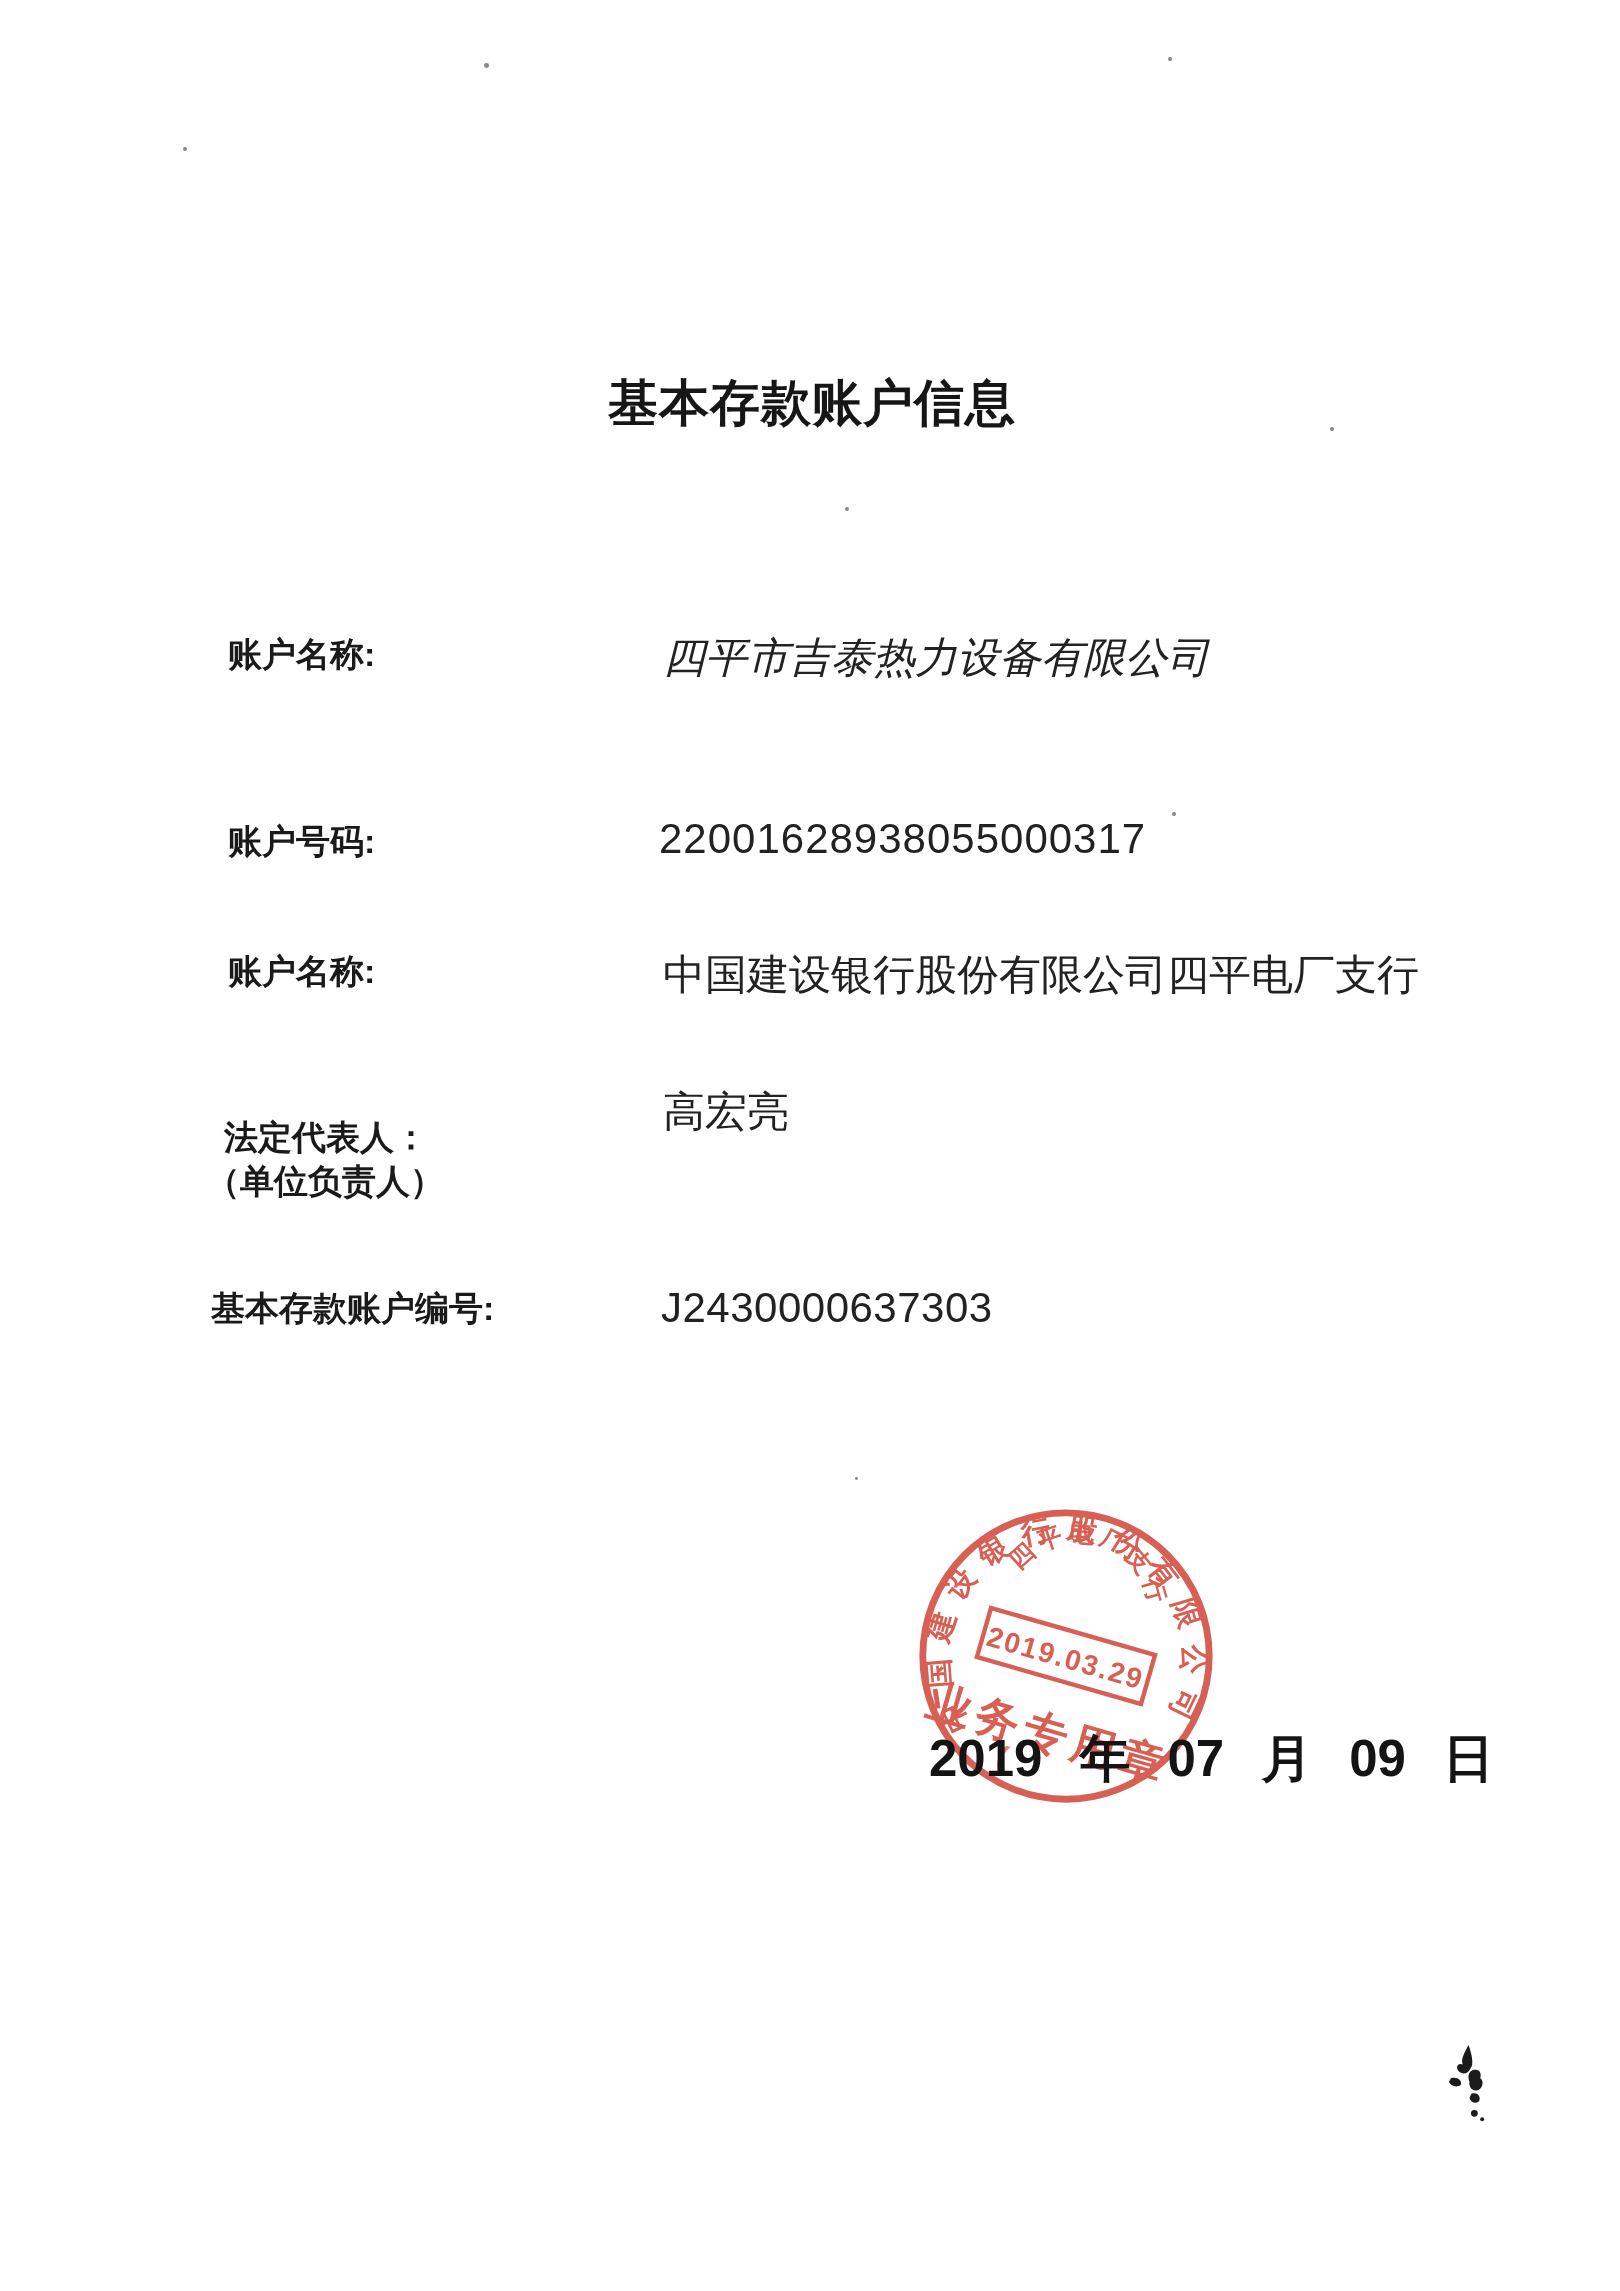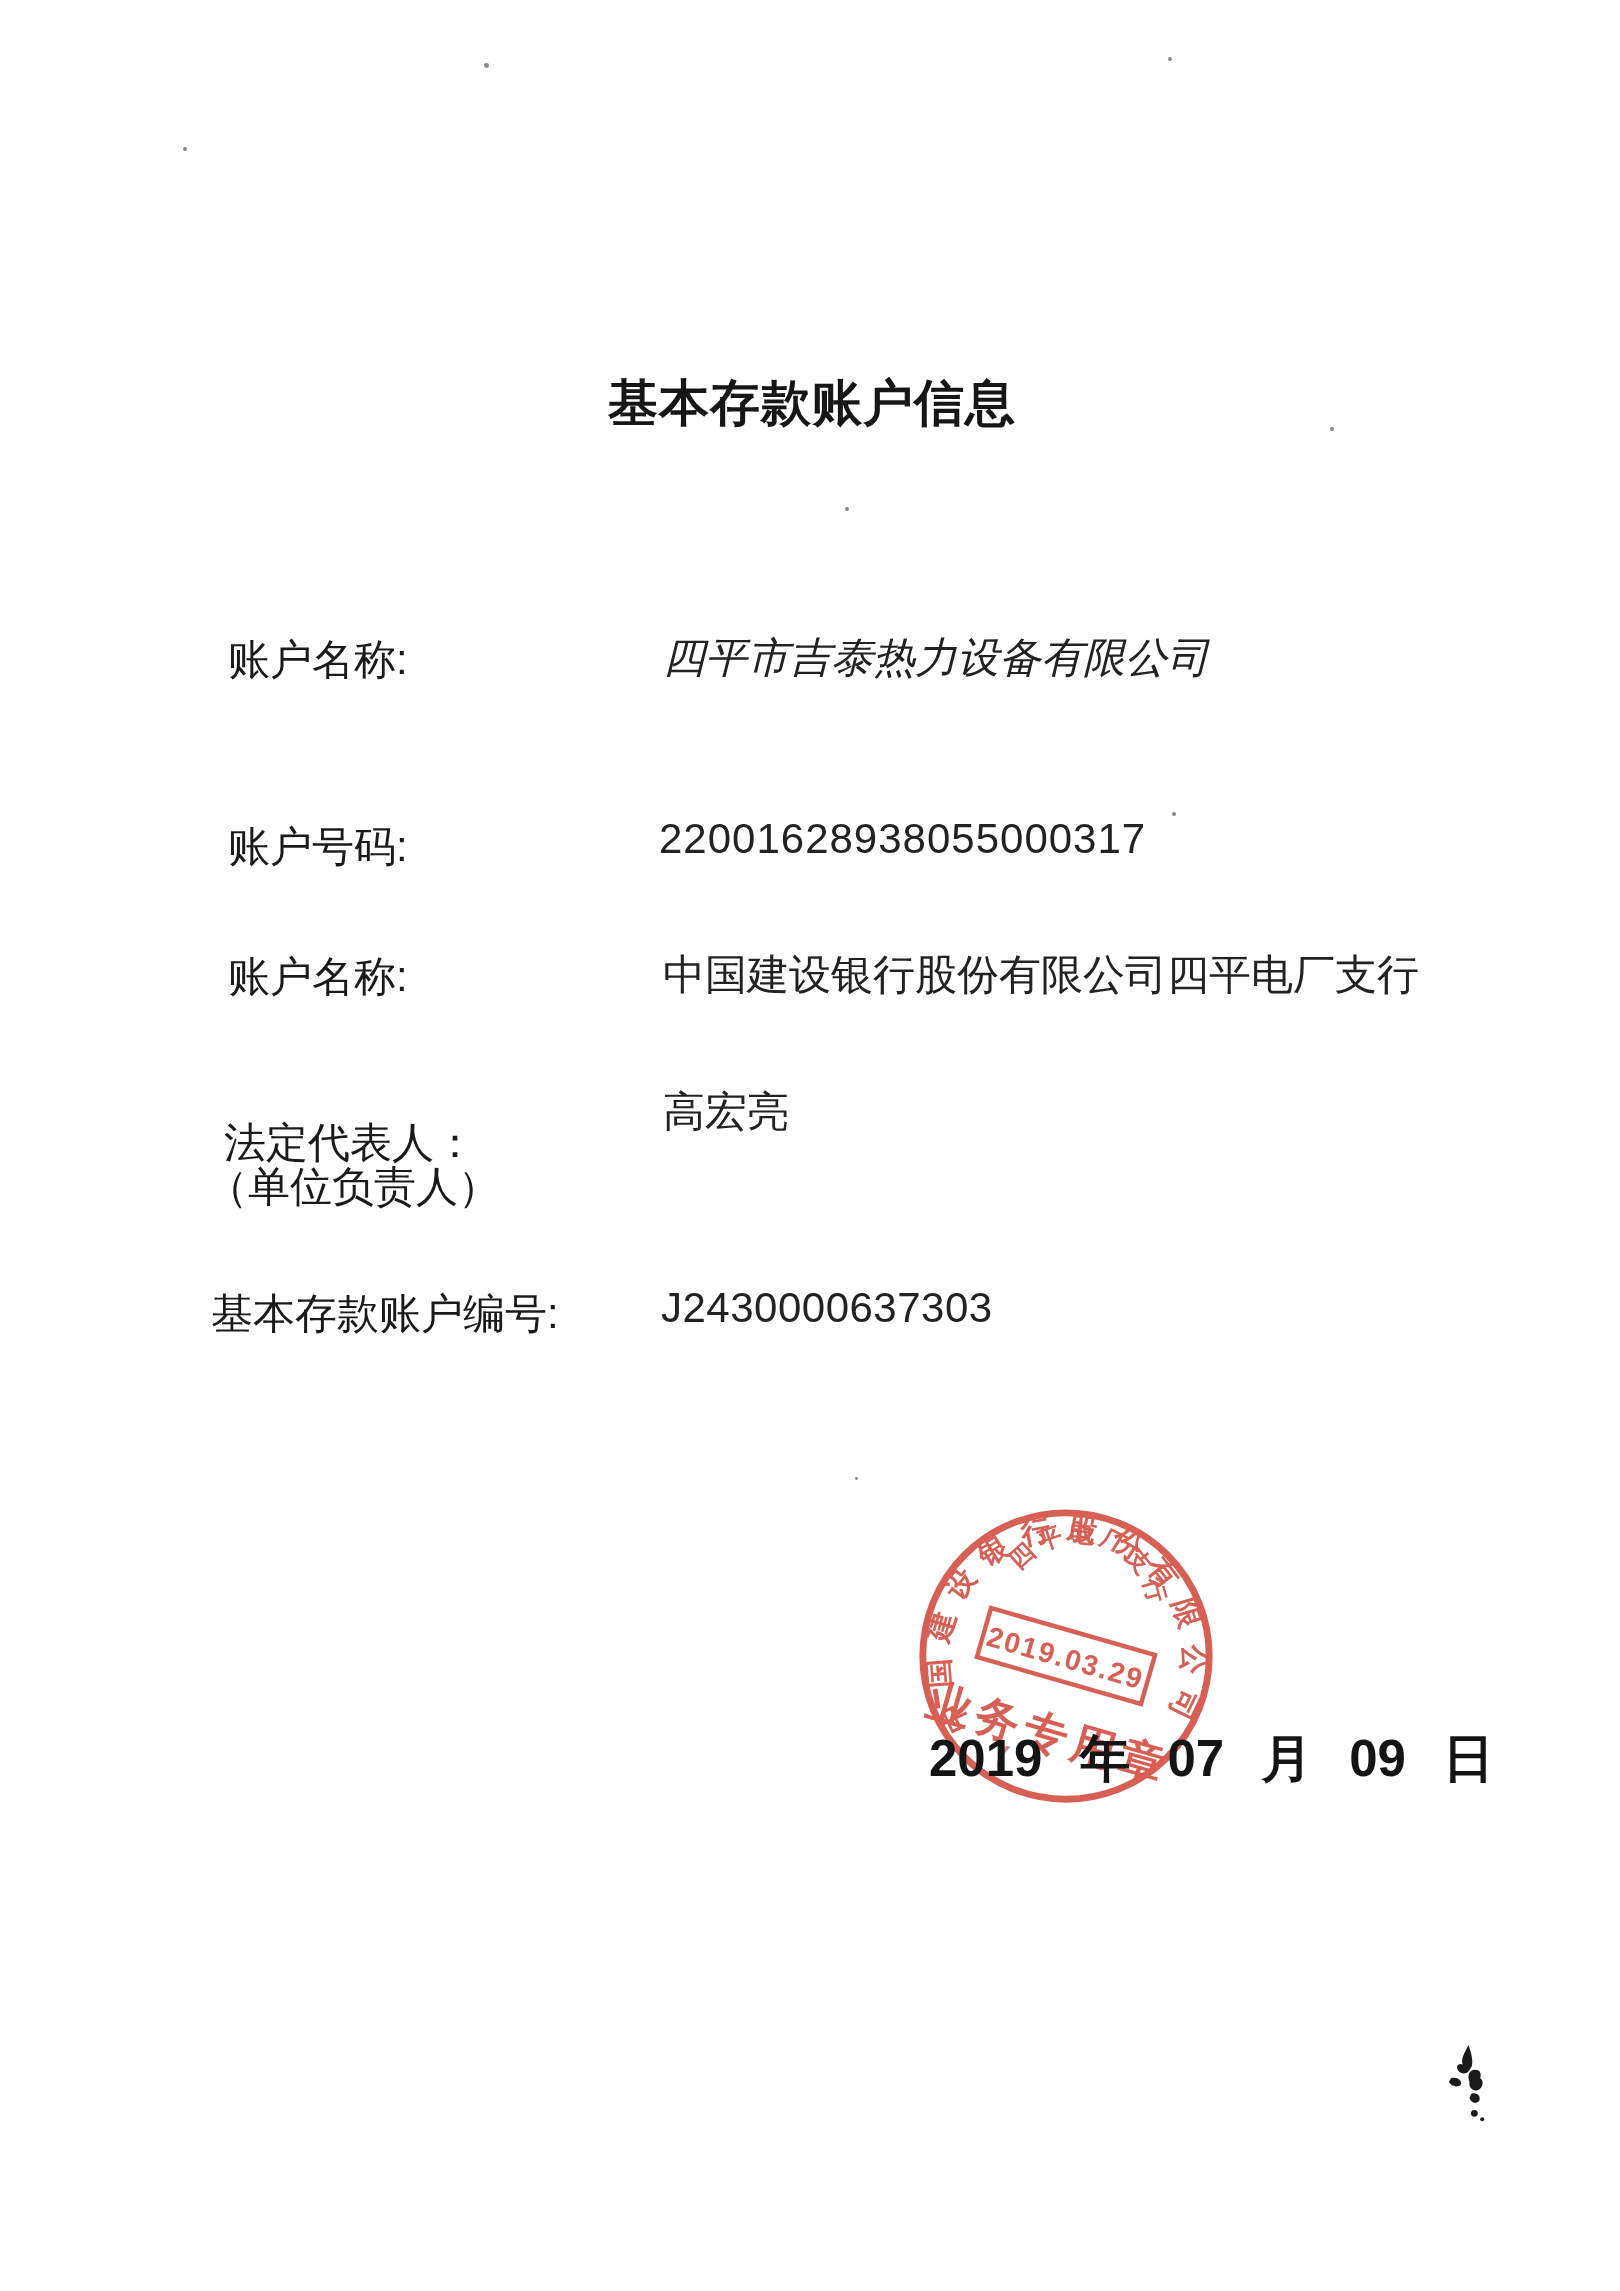--- a/index.html
+++ b/index.html
@@ -16,21 +16,21 @@
   .doc-title {
     position: absolute; left: 608px; top: 370px;
     font-family: "Liberation Serif", serif;
     font-size: 50px; font-weight: 700;
     letter-spacing: 1px; color: #161616;
     white-space: nowrap;
   }
 
   .lbl {
     position: absolute;
-    font-size: 42px; font-weight: 400;
+    font-size: 34px; font-weight: 700;
     white-space: nowrap; color: #1a1a1a;
   }
   .val {
     position: absolute;
     font-size: 42px; font-weight: 400;
     white-space: nowrap; color: #222;
   }
   .lbl-r1 { left: 228px; top: 632px; }
   .val-r1 { left: 663px; top: 630px; font-style: italic; }
   .lbl-r2 { left: 228px; top: 819px; }

